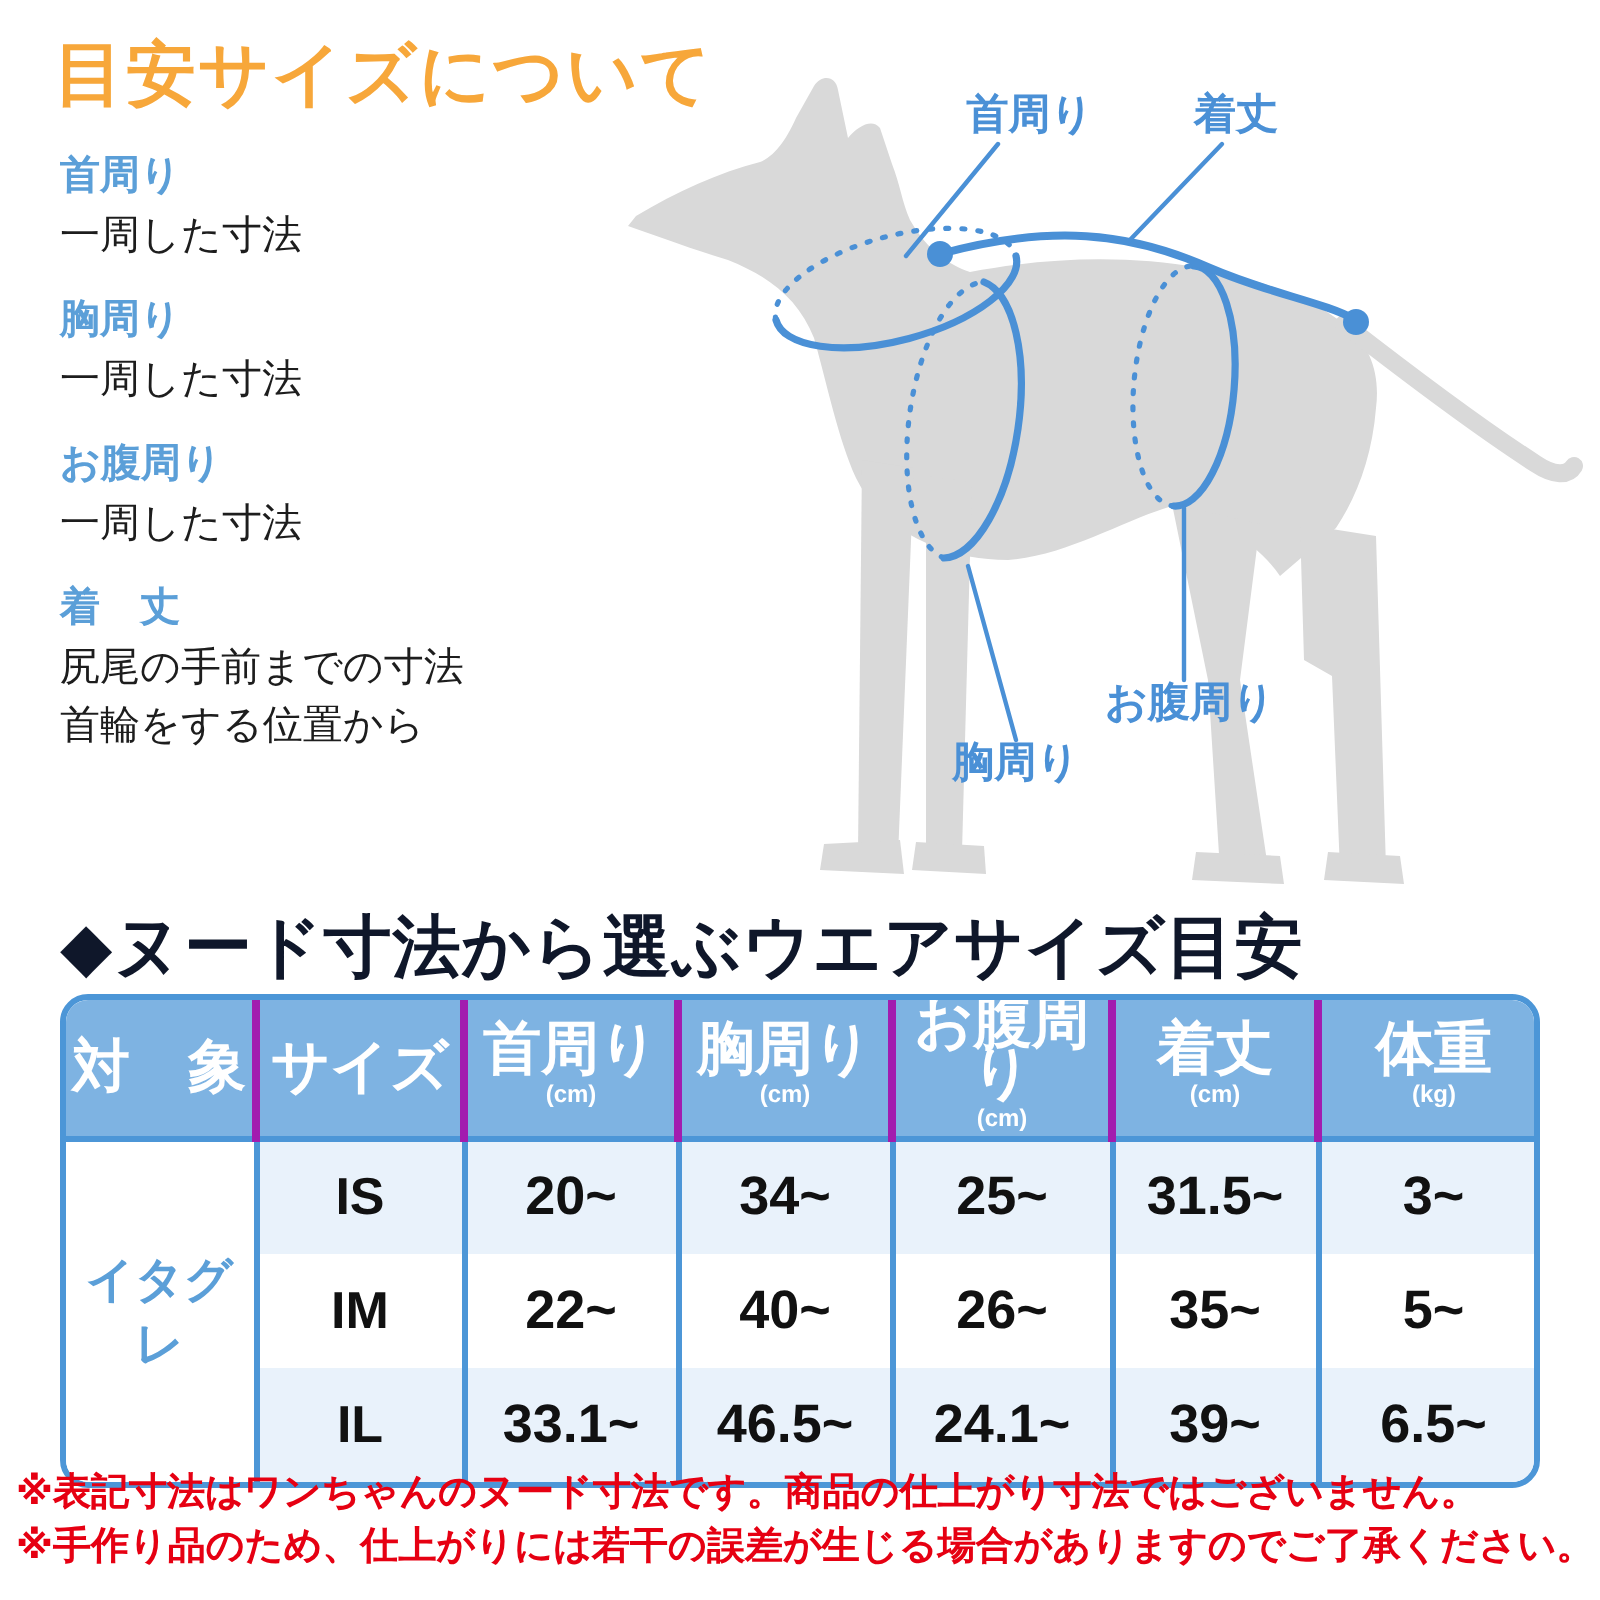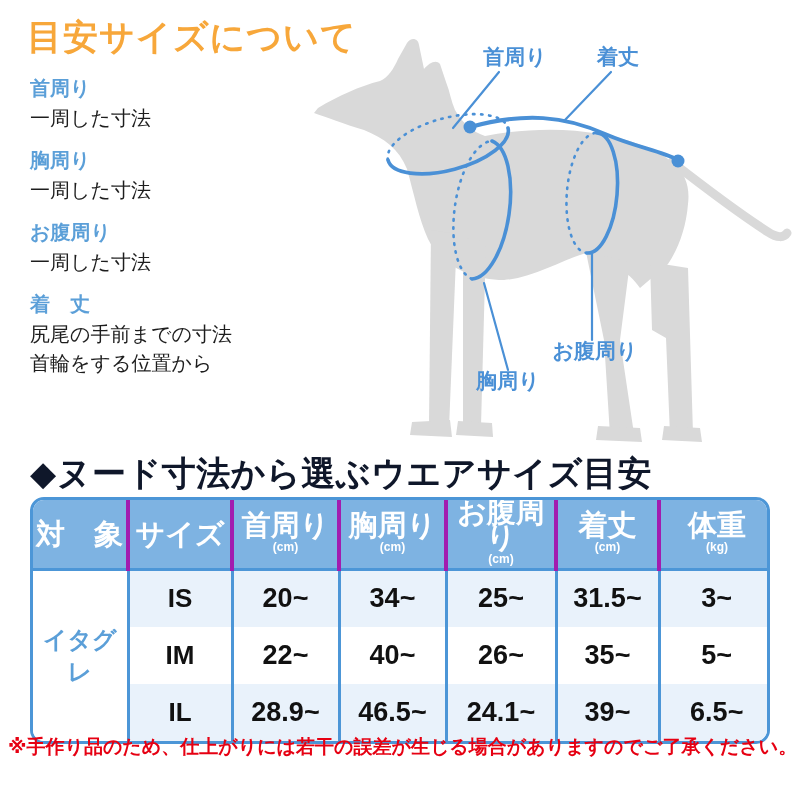--- a/index.html
+++ b/index.html
@@ -188,27 +188,28 @@
         <tr class="row-even">
           <td class="size-cell">IM</td>
           <td>22~</td>
           <td>40~</td>
           <td>26~</td>
           <td>35~</td>
           <td>5~</td>
         </tr>
         <tr class="row-odd">
           <td class="size-cell">IL</td>
-          <td>28.9~</td>
+          <td>33.1~</td>
           <td>46.5~</td>
           <td>24.1~</td>
           <td>39~</td>
           <td>6.5~</td>
         </tr>
       </tbody>
     </table>
   </div>
 
   <div class="notes">
+    <div class="note-line">※表記寸法はワンちゃんのヌード寸法です。商品の仕上がり寸法ではございません。</div>
     <div class="note-line">※手作り品のため、仕上がりには若干の誤差が生じる場合がありますのでご了承ください。</div>
   </div>
 
 </div>
 
 </body></html>

